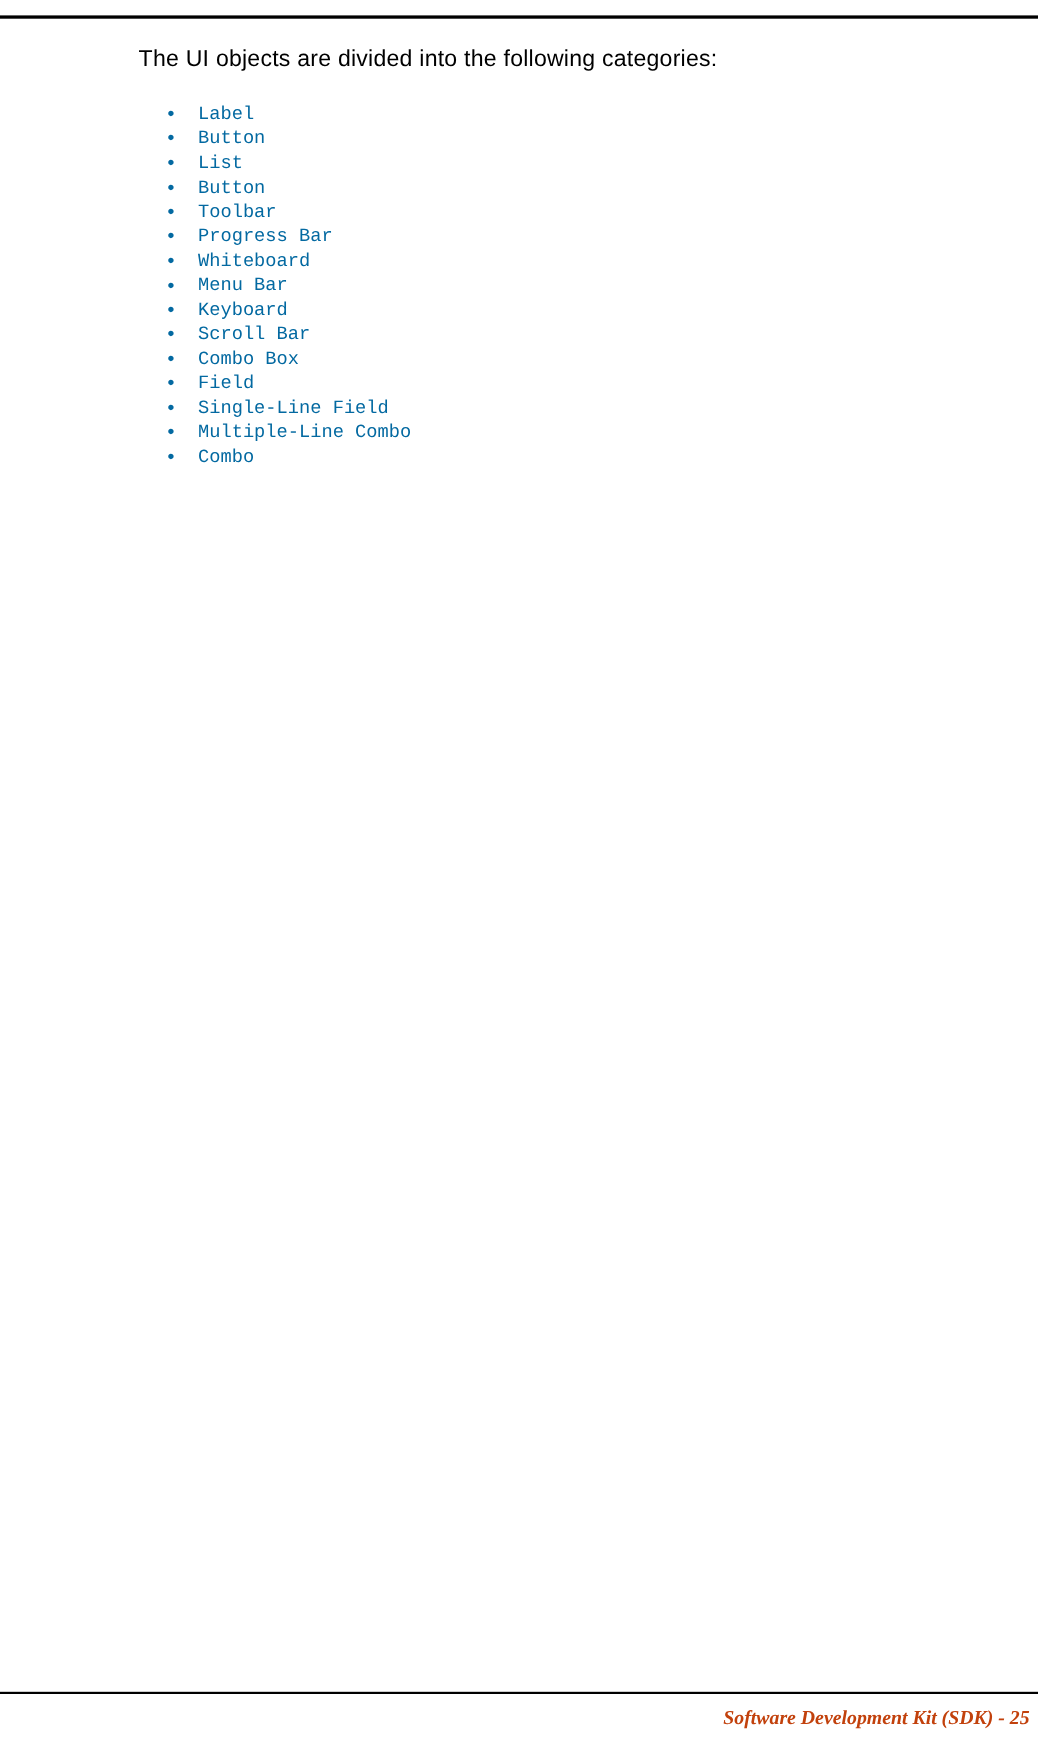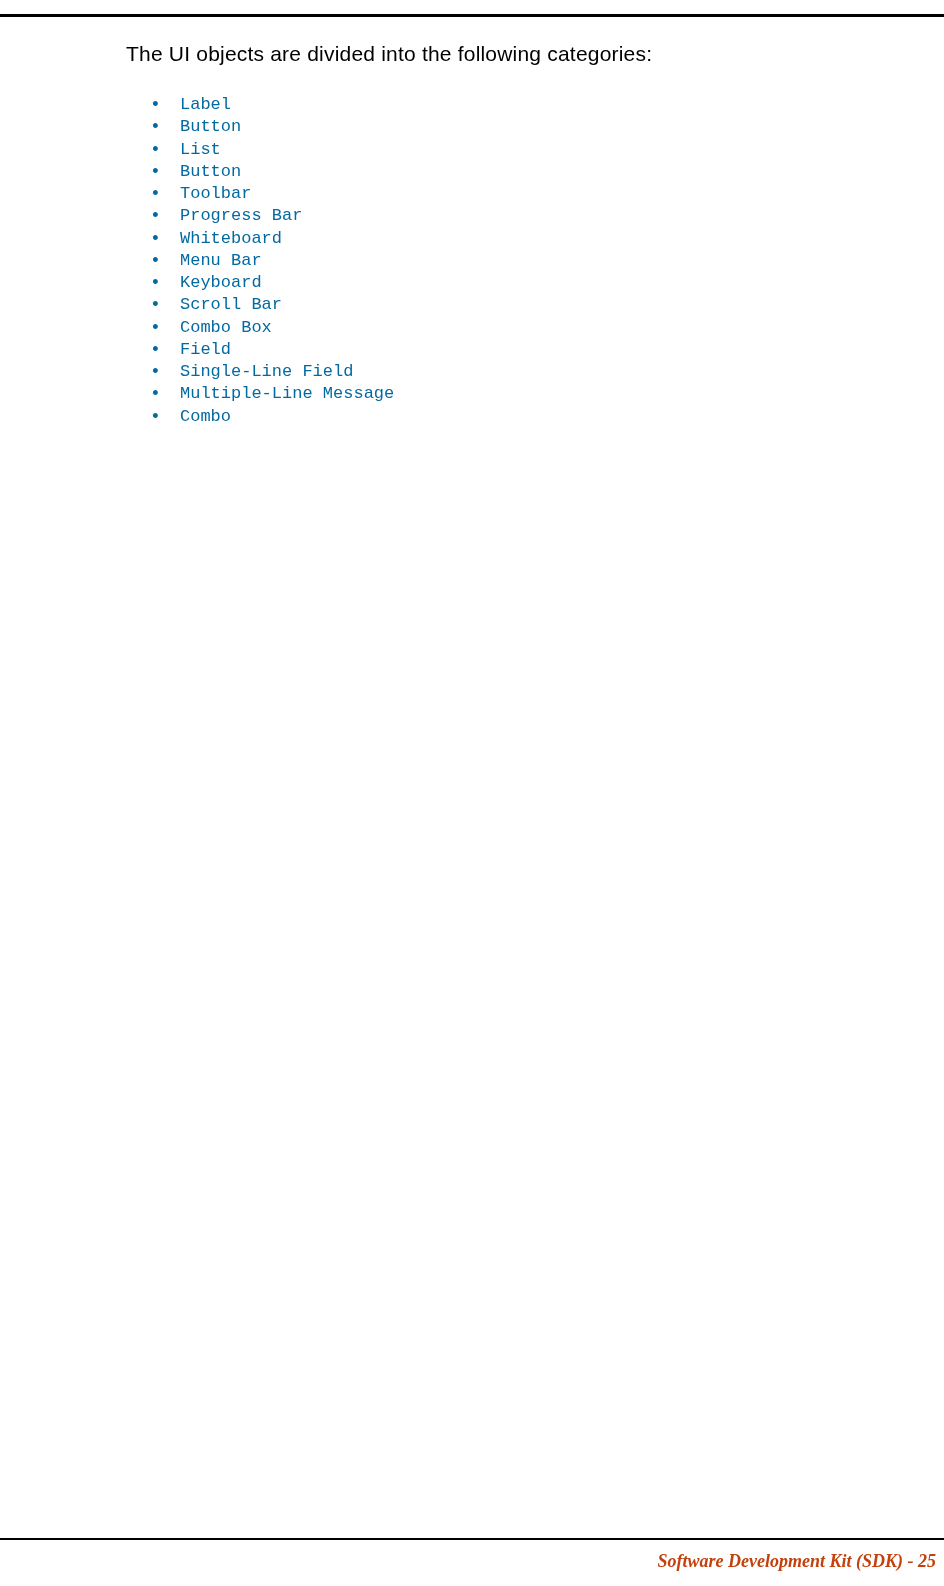--- a/index.html
+++ b/index.html
@@ -87,19 +87,19 @@
     <li>Button</li>
     <li>Toolbar</li>
     <li>Progress Bar</li>
     <li>Whiteboard</li>
     <li>Menu Bar</li>
     <li>Keyboard</li>
     <li>Scroll Bar</li>
     <li>Combo Box</li>
     <li>Field</li>
     <li>Single-Line Field</li>
-    <li>Multiple-Line Message</li>
+    <li>Multiple-Line Combo</li>
     <li>Combo</li>
   </ul>
 </div>
 
 <div class="bottom-rule"></div>
 <div class="footer">Software Development Kit (SDK) - 25</div>
 
 </body></html>

